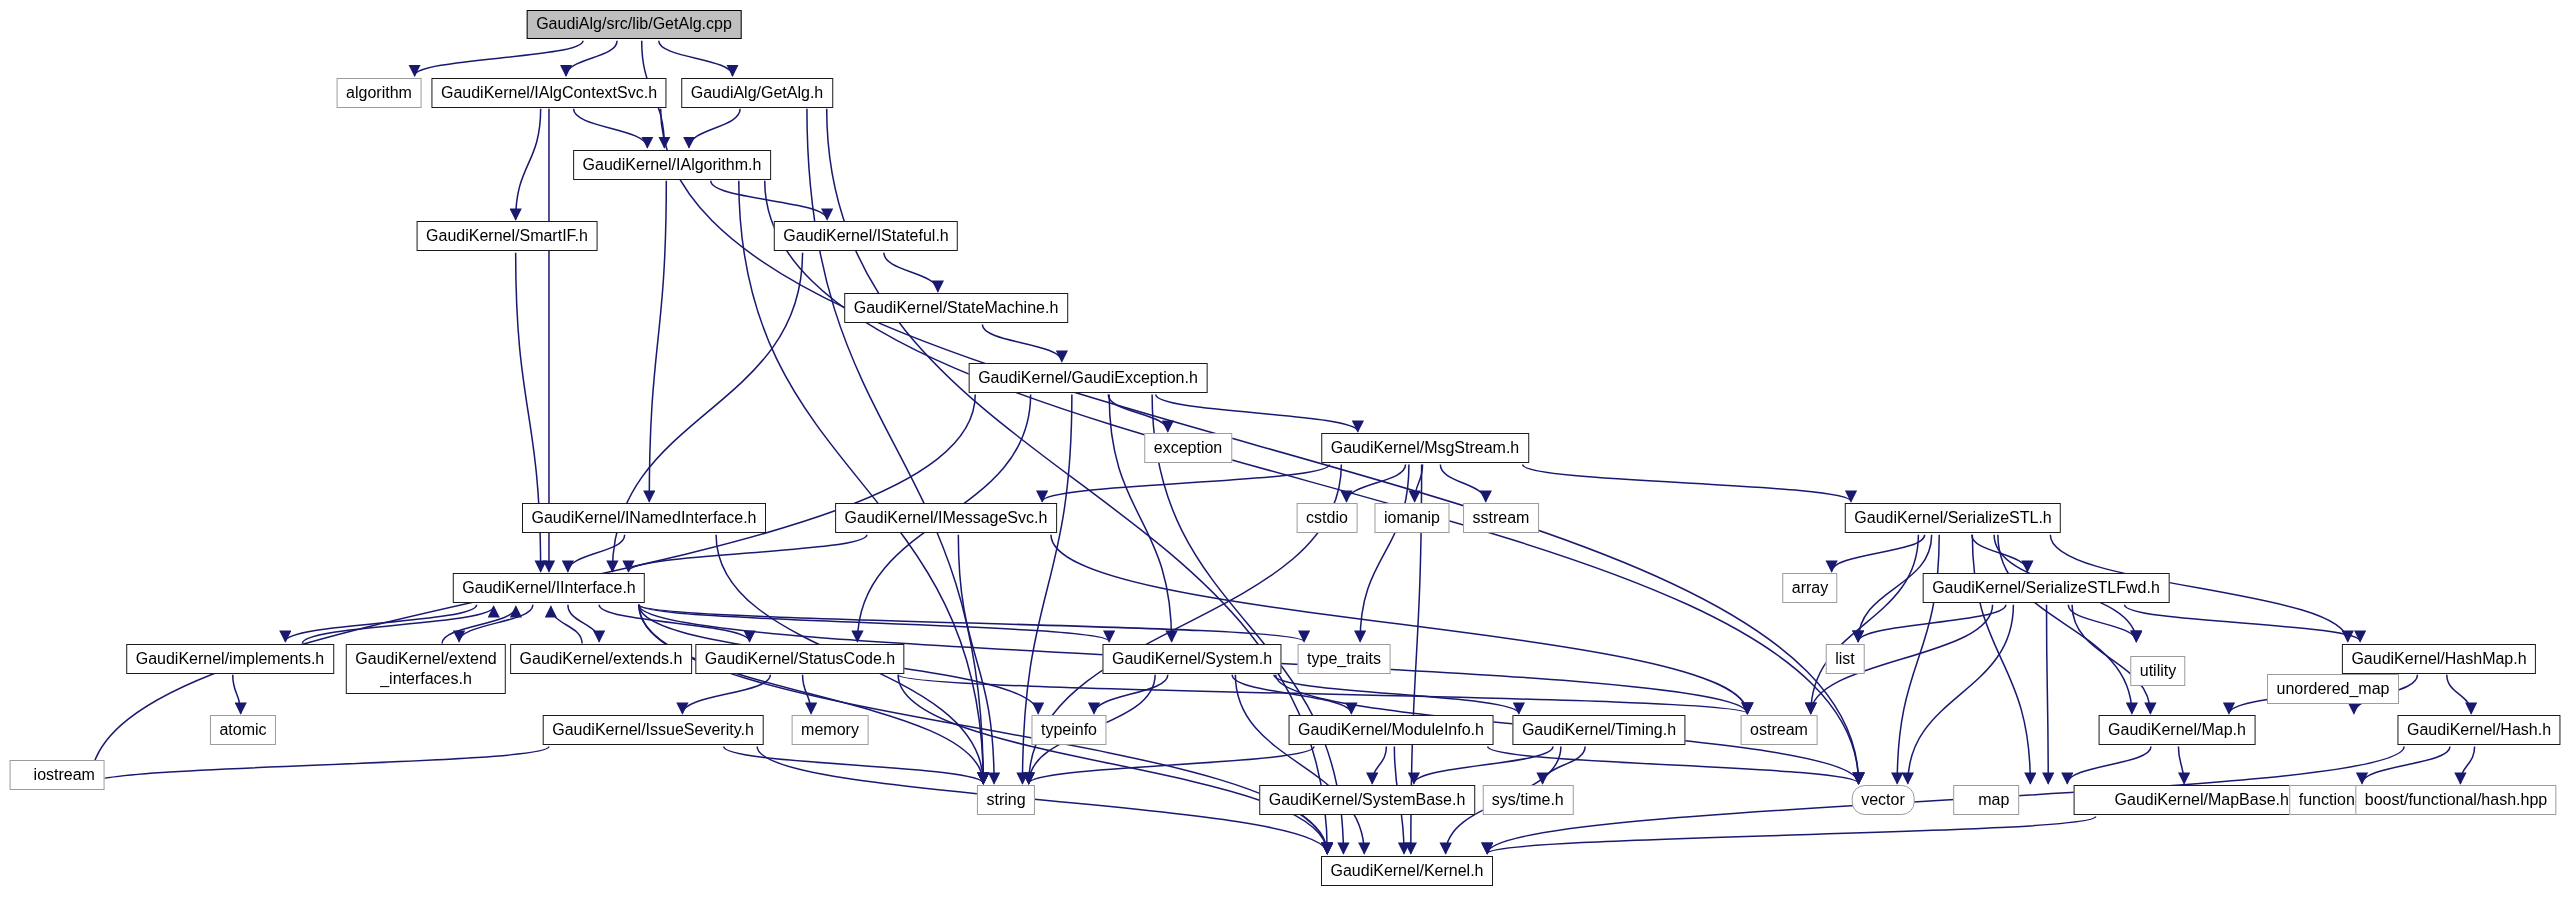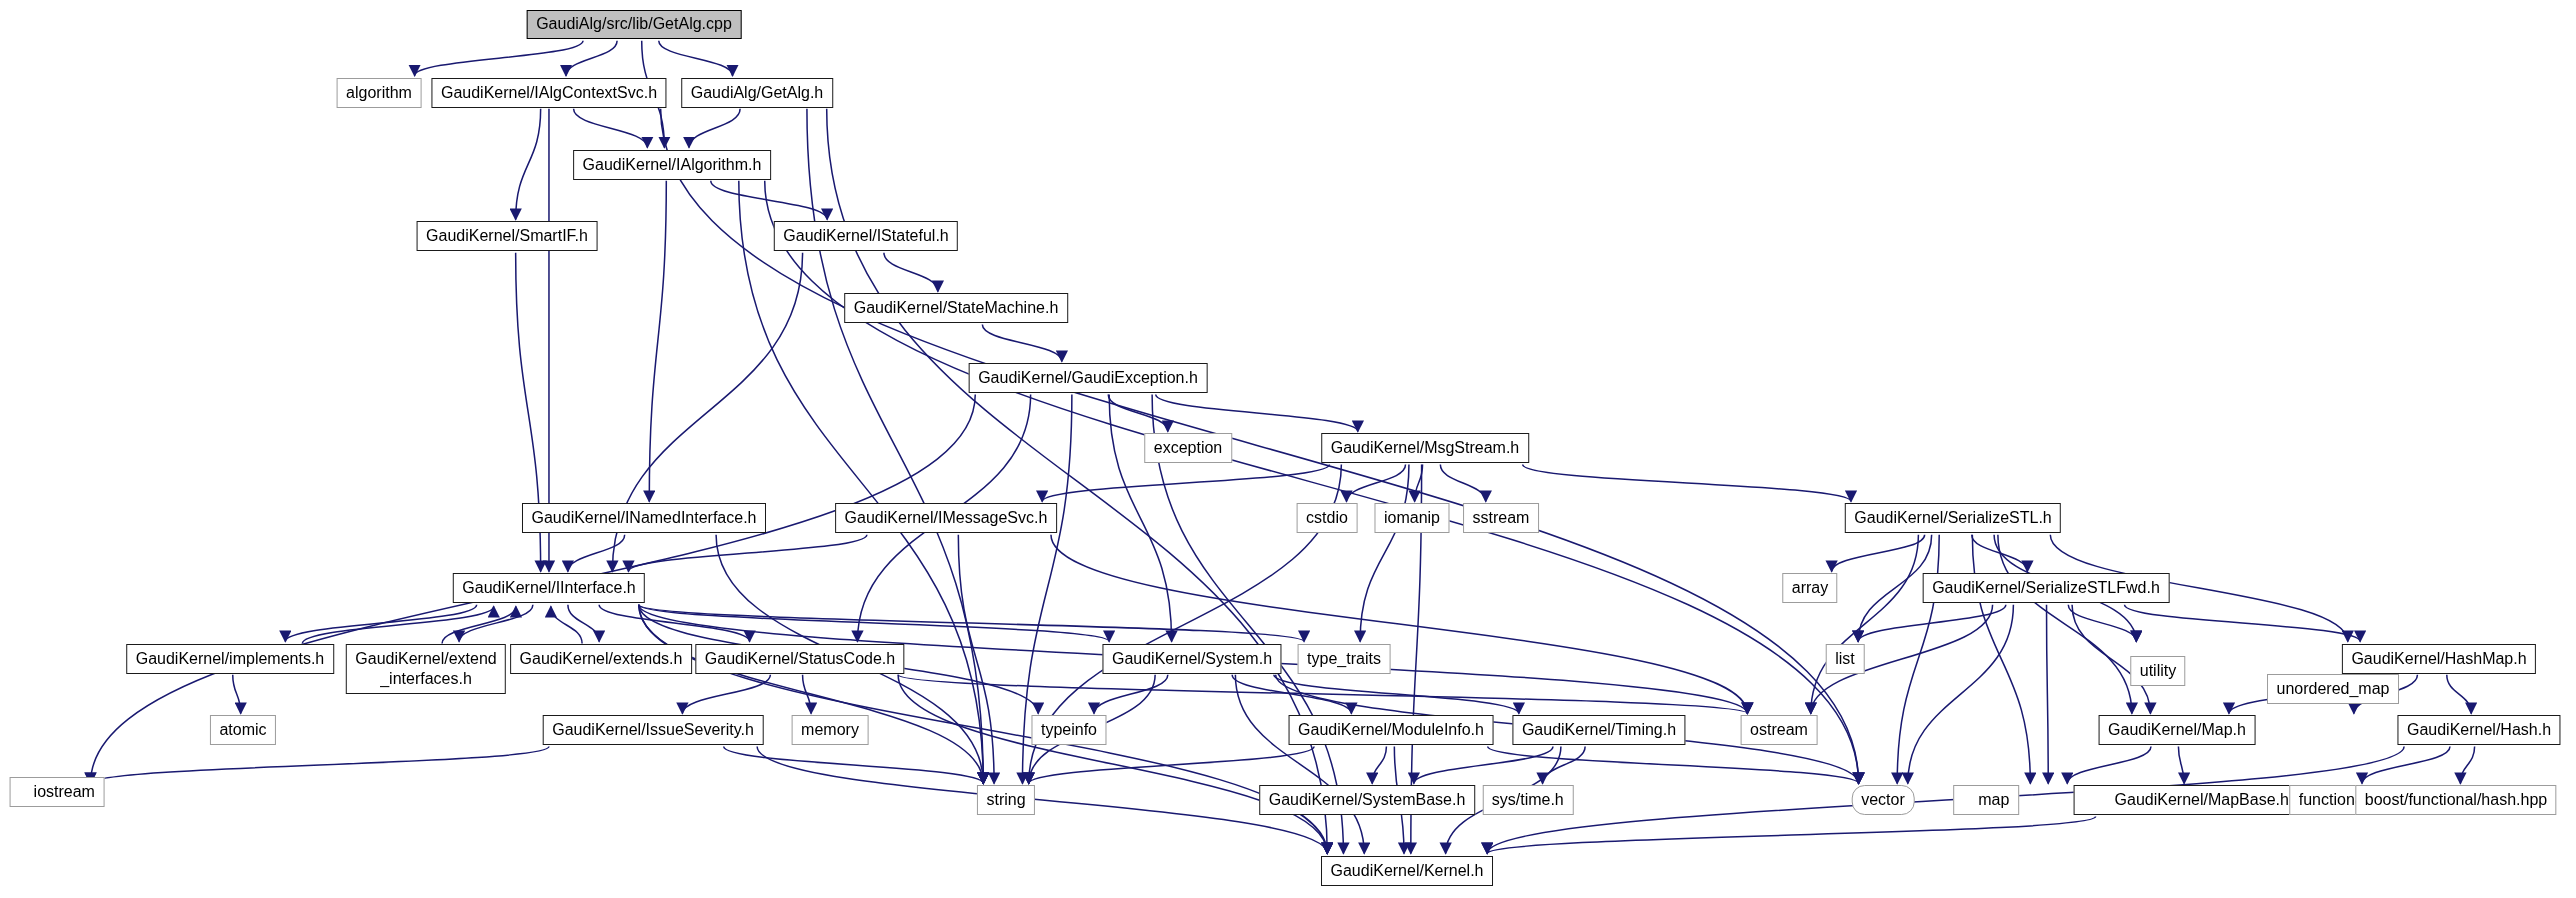--- a/index.html
+++ b/index.html
@@ -168,21 +168,21 @@
     <div class="node system" style="left: 243px; top: 715px;">atomic</div>
     <div class="node local" style="left: 653px; top: 715px;">GaudiKernel/IssueSeverity.h</div>
     <div class="node system" style="left: 814px; top: 715px; margin-left: 16px;">memory</div>
     <div class="node system" style="left: 1069px; top: 715px;">typeinfo</div>
     <div class="node local" style="left: 1391px; top: 715px;">GaudiKernel/ModuleInfo.h</div>
     <div class="node local" style="left: 1599px; top: 715px;">GaudiKernel/Timing.h</div>
     <div class="node system" style="left: 1779px; top: 715px;">ostream</div>
     <div class="node local" style="left: 2177px; top: 715px;">GaudiKernel/Map.h</div>
     <div class="node system" style="left: 2333px; top: 674px;">unordered_map</div>
     <div class="node local" style="left: 2479px; top: 715px;">GaudiKernel/Hash.h</div>
-    <div class="node system" style="left: 57px; top: 777px; padding-left: 23px;">iostream</div>
+    <div class="node system" style="left: 57px; top: 760px; padding-left: 23px;">iostream</div>
     <div class="node system" style="left: 1006px; top: 785px;">string</div>
     <div class="node local" style="left: 1367px; top: 785px;">GaudiKernel/SystemBase.h</div>
     <div class="node system" style="left: 1528px; top: 785px; padding-left: 8px;">sys/time.h</div>
     <div class="node system" style="left: 1883px; top: 785px; border-radius: 13px;">vector</div>
     <div class="node system" style="left: 1986px; top: 785px; padding-left: 24px;">map</div>
     <div class="node local" style="left: 2186px; top: 785px; padding-left: 40px;">GaudiKernel/MapBase.h</div>
     <div class="node system" style="left: 2333px; top: 785px;">functional</div>
     <div class="node system" style="left: 2456px; top: 785px;">boost/functional/hash.hpp</div>
     <div class="node local" style="left: 1407px; top: 856px;">GaudiKernel/Kernel.h</div>
   </div>

